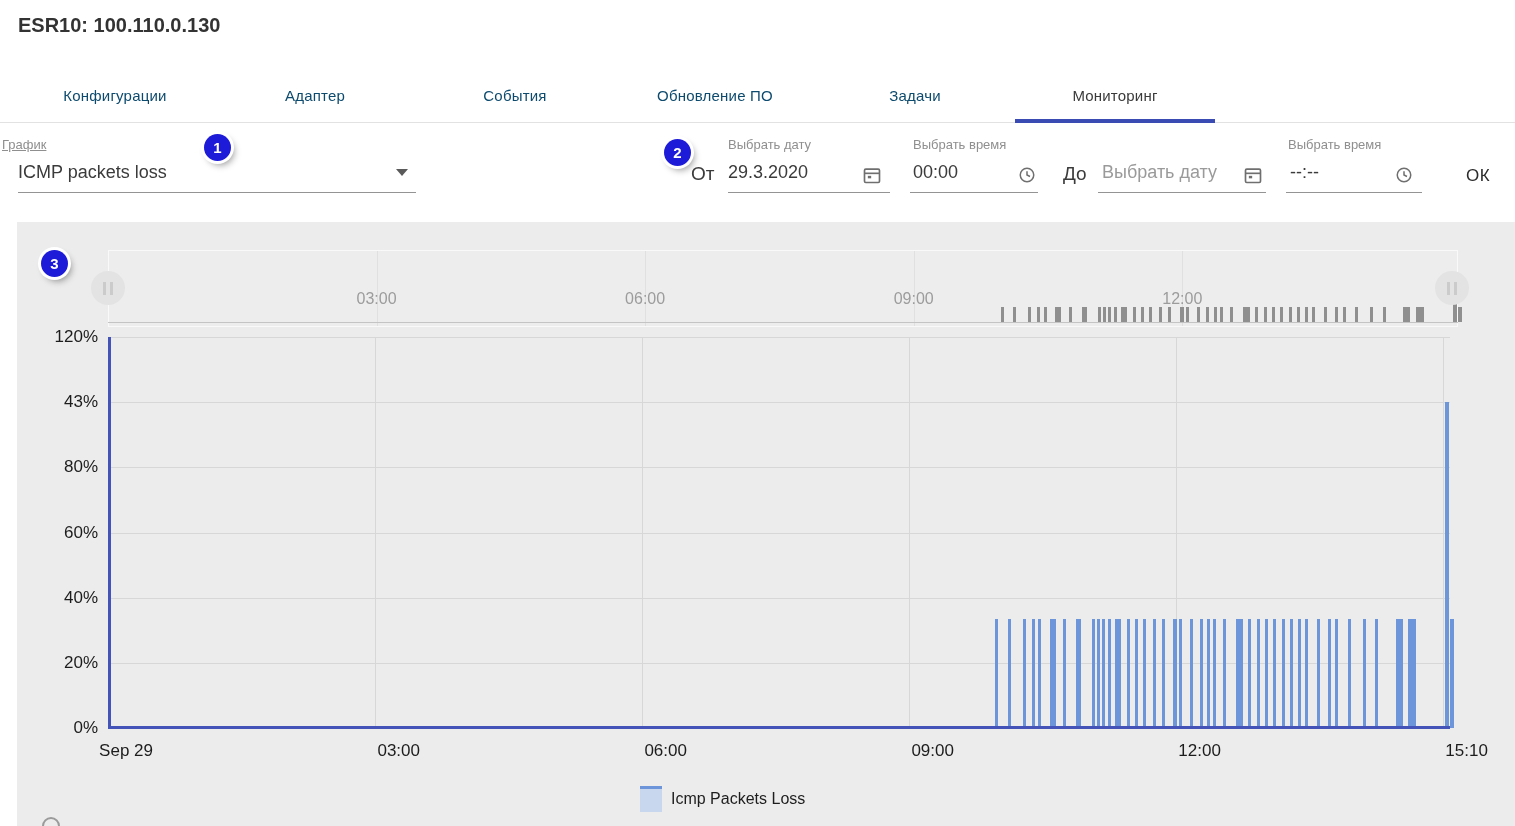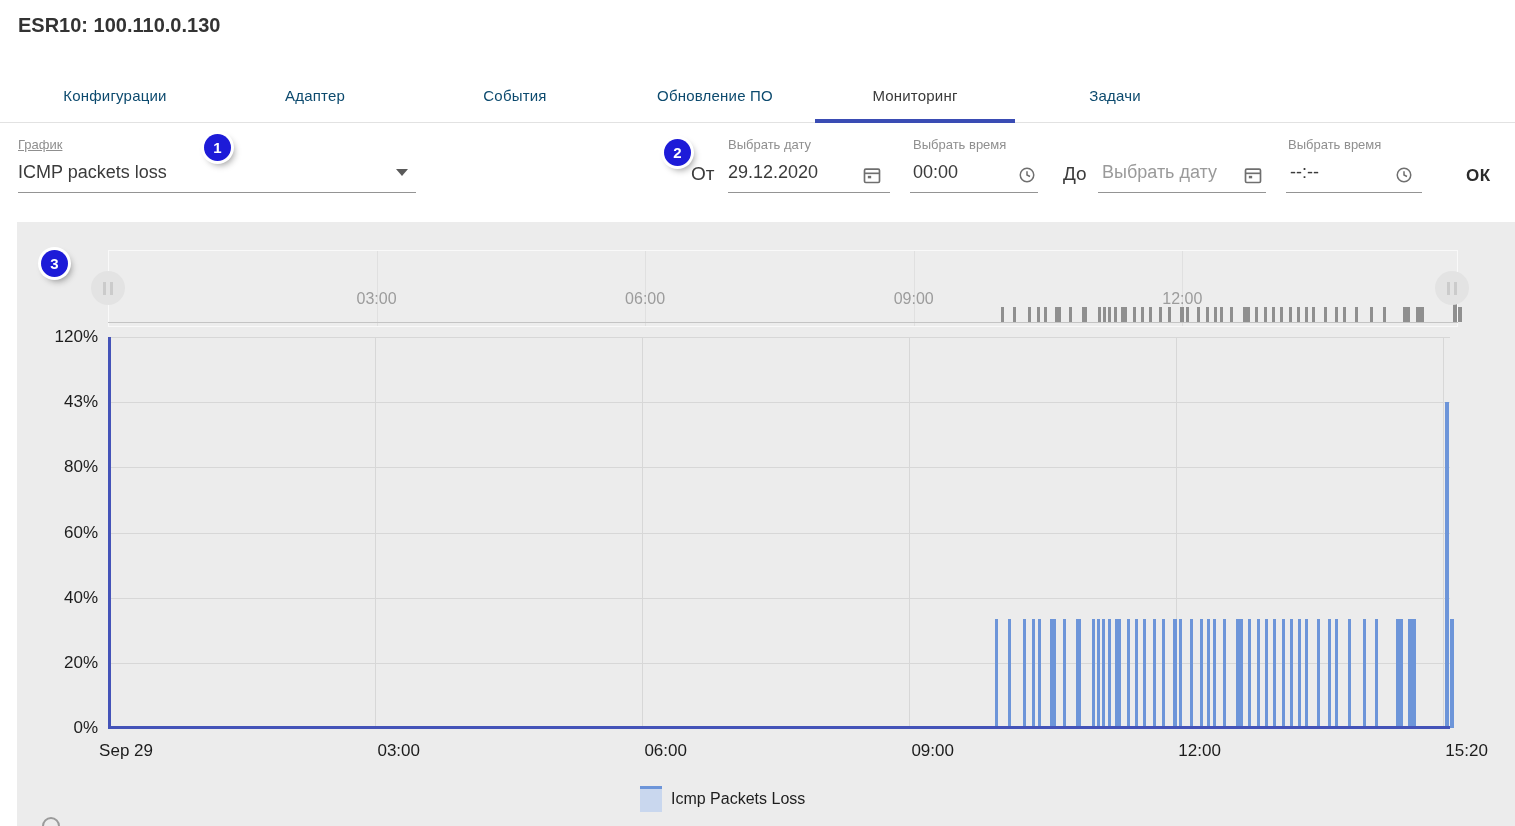--- a/index.html
+++ b/index.html
@@ -14,21 +14,21 @@
   .tab { width:200px; height:54px; display:flex; align-items:center; justify-content:center;
     font-size:15px; font-weight:500; color:#0c4a6e; cursor:pointer; position:relative; letter-spacing:.2px; }
   .tab.active { color:#3a3a3a; }
   .tab-underline { position:absolute; left:0; right:0; bottom:-1px; height:4px; background:#3a4cb4; }
 
   .ctl-label { position:absolute; font-size:13px; color:#8f8f8f; }
   .ctl-value { position:absolute; font-size:18px; color:#3b3b3b; }
   .ctl-value.placeholder { color:#9a9a9a; }
   .ctl-underline { position:absolute; height:1px; background:#949494; }
   .inline-word { position:absolute; font-size:19px; color:#3b3b3b; }
-  .ok-button { position:absolute; font-size:17px; font-weight:bold; color:#2b2b2b; cursor:pointer; letter-spacing:.5px; }
+  .ok-button { position:absolute; font-size:17px; font-weight:normal; color:#2b2b2b; cursor:pointer; letter-spacing:.5px; }
 
   .select-arrow { position:absolute; width:0; height:0; border-left:6px solid transparent;
     border-right:6px solid transparent; border-top:7px solid #5a5a5a; }
 
   .badge { position:absolute; width:27px; height:27px; border-radius:50%; background:#1d1bd8;
     color:#fff; font-size:15px; font-weight:bold; display:flex; align-items:center; justify-content:center;
     box-shadow:0 0 0 3px #ffffff, 3px 4px 7px rgba(0,0,0,.4); }
 
   .icon-svg { position:absolute; stroke:#6f6f6f; fill:none; }
 
@@ -64,35 +64,35 @@
 
 <div id="stage">
 
   <div class="page-title">ESR10: 100.110.0.130</div>
 
   <div class="tabbar" id="tabbar">
       <div class="tab">Конфигурации</div>
       <div class="tab">Адаптер</div>
       <div class="tab">События</div>
       <div class="tab">Обновление ПО</div>
+      <div class="tab">Задачи</div>
       <div class="tab active">Мониторинг<div class="tab-underline"></div></div>
-      <div class="tab">Задачи</div>
-    </div>
-
-  <div class="ctl-label" style="left:18px; top:137px;text-decoration:underline;">График</div>
+    </div>
+
+  <div class="ctl-label" style="left:2px; top:137px;text-decoration:underline;">График</div>
   <div class="ctl-value" style="left:18px; top:162px;">ICMP packets loss</div>
   <div class="select-arrow" style="left:396px; top:169px;"></div>
   <div class="ctl-underline" style="left:18px; top:192px; width:398px;"></div>
   <div class="badge" style="left:204px; top:134px;">1</div>
 
   <div class="badge" style="left:664px; top:139px;">2</div>
   <div class="inline-word" style="left:691px; top:163px;">От</div>
 
   <div class="ctl-label" style="left:728px; top:137px;">Выбрать дату</div>
-  <div class="ctl-value" style="left:728px; top:162px;">29.12.2020</div>
+  <div class="ctl-value" style="left:728px; top:162px;">29.3.2020</div>
   <svg class="icon-svg" style="left:862px; top:165px;" width="20" height="20" viewBox="0 0 24 24">
       <rect x="3" y="5" width="18" height="16" rx="1.5" stroke-width="2"></rect>
       <line x1="3" y1="10" x2="21" y2="10" stroke-width="2"></line>
       <rect x="7" y="13" width="4" height="3" fill="#6f6f6f" stroke="none"></rect>
     </svg>
   <div class="ctl-underline" style="left:728px; top:192px; width:162px;"></div>
 
   <div class="ctl-label" style="left:913px; top:137px;">Выбрать время</div>
   <div class="ctl-value" style="left:913px; top:162px;">00:00</div>
   <svg class="icon-svg" style="left:1018px; top:166px;" width="18" height="18" viewBox="0 0 24 24">
@@ -206,21 +206,21 @@
       <div class="x-tick-label" style="left: 63px;">Sep 29</div>
       <div class="gridline-v" style="left: 374.976px;"></div>
       <div class="x-tick-label" style="left: 329.976px;">03:00</div>
       <div class="gridline-v" style="left: 641.952px;"></div>
       <div class="x-tick-label" style="left: 596.952px;">06:00</div>
       <div class="gridline-v" style="left: 908.928px;"></div>
       <div class="x-tick-label" style="left: 863.928px;">09:00</div>
       <div class="gridline-v" style="left: 1175.9px;"></div>
       <div class="x-tick-label" style="left: 1130.9px;">12:00</div>
       <div class="gridline-v" style="left: 1442.88px;"></div>
-      <div class="x-tick-label" style="left: 1397.88px;">15:20</div>
+      <div class="x-tick-label" style="left: 1397.88px;">15:10</div>
       <div class="spike" style="left: 995.251px; width: 3px; top: 619.497px; height: 108.502px;"></div>
       <div class="spike" style="left: 1007.71px; width: 3px; top: 619.497px; height: 108.502px;"></div>
       <div class="spike" style="left: 1022.84px; width: 3px; top: 619.497px; height: 108.502px;"></div>
       <div class="spike" style="left: 1031.74px; width: 3px; top: 619.497px; height: 108.502px;"></div>
       <div class="spike" style="left: 1037.97px; width: 3px; top: 619.497px; height: 108.502px;"></div>
       <div class="spike" style="left: 1049.54px; width: 6px; top: 619.497px; height: 108.502px;"></div>
       <div class="spike" style="left: 1062.88px; width: 3px; top: 619.497px; height: 108.502px;"></div>
       <div class="spike" style="left: 1076.23px; width: 5px; top: 619.497px; height: 108.502px;"></div>
       <div class="spike" style="left: 1092.25px; width: 3px; top: 619.497px; height: 108.502px;"></div>
       <div class="spike" style="left: 1096.7px; width: 3px; top: 619.497px; height: 108.502px;"></div>

